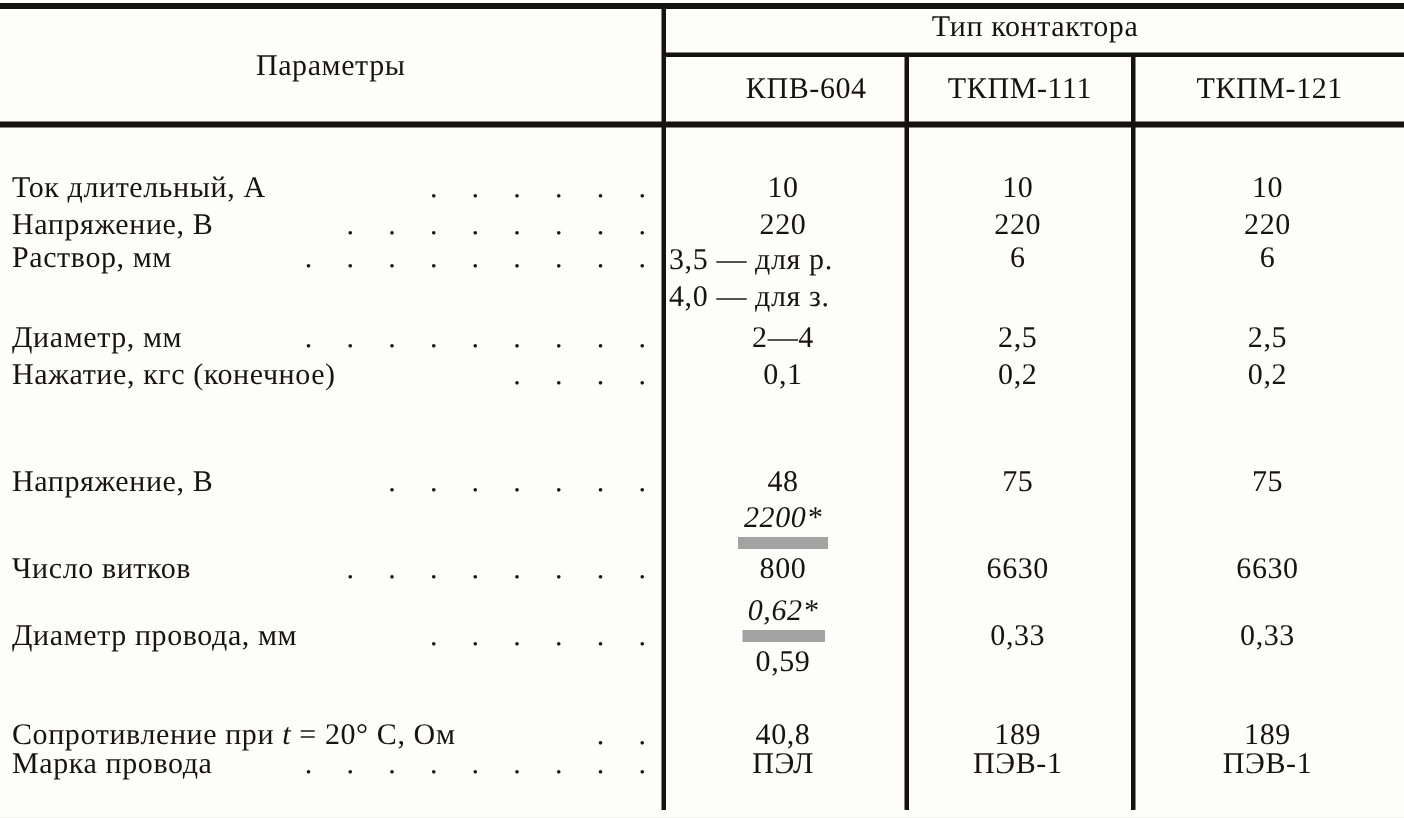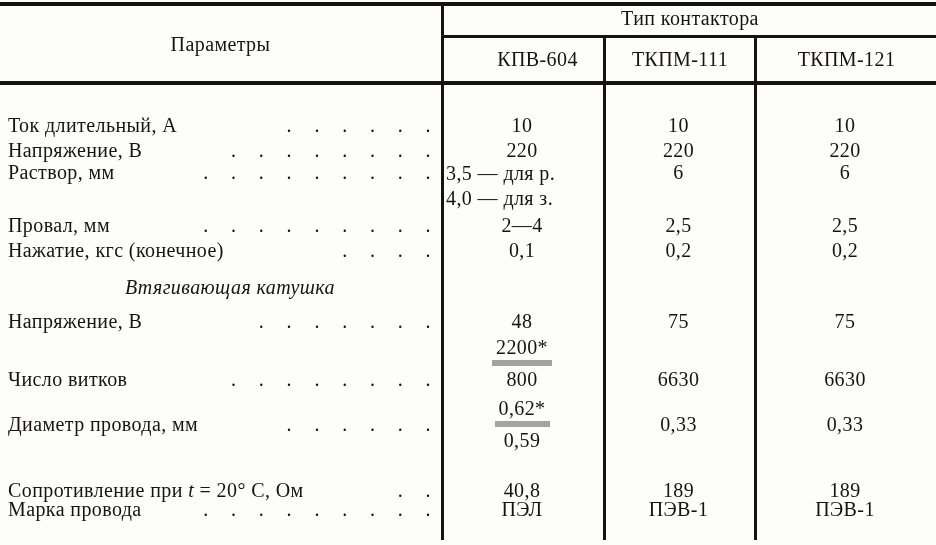--- a/index.html
+++ b/index.html
@@ -36,21 +36,21 @@
   .lt{flex:none;}
   .dots{flex:1;text-align:right;word-spacing:17px;overflow:hidden;padding-left:12px;}
   .c{box-sizing:border-box;text-align:center;}
   .c1{width:162px;}
   .c2{width:151px;}
   .c3{width:182px;}
   .c.leftcell{text-align:left;padding-left:5px;line-height:25px;}
   .section-heading{position:absolute;left:0;top:276px;width:460px;text-align:center;
        font-style:italic;}
   .frac{display:inline-block;text-align:center;line-height:24px;vertical-align:middle;}
-  .frac .fn{display:block;border-bottom:6px solid #a3a3a3;padding:0 4px 1px 4px;}
+  .frac .fn{display:block;border-bottom:8px solid #a3a3a3;padding:0 4px 1px 4px;font-style:italic;}
   .frac .fd{display:block;padding-top:1px;}
   .it{font-style:italic;}
 </style>
 </head>
 <body>
 
 <div id="page">
 
   <div class="hline top"></div>
   <div class="hline group"></div>
@@ -93,39 +93,38 @@
     <div class="c c1 leftcell">
       <div>3,5 — для р.</div>
       <div>4,0 — для з.</div>
     </div>
     <div class="c c2">6</div>
     <div class="c c3">6</div>
   </div>
 
   <div class="row" style="top:212px;height:26px;">
     <div class="lab">
-      <span class="lt">Провал, мм</span>
+      <span class="lt">Диаметр, мм</span>
       <span class="dots">. . . . . . . . .</span>
     </div>
     <div class="c c1">2—4</div>
     <div class="c c2">2,5</div>
     <div class="c c3">2,5</div>
   </div>
 
   <div class="row" style="top:237px;height:26px;">
     <div class="lab">
       <span class="lt">Нажатие, кгс (конечное)</span>
       <span class="dots">. . . .</span>
     </div>
     <div class="c c1">0,1</div>
     <div class="c c2">0,2</div>
     <div class="c c3">0,2</div>
   </div>
 
-  <div class="section-heading">Втягивающая катушка</div>
 
   <div class="row" style="top:307px;height:28px;">
     <div class="lab">
       <span class="lt">Напряжение, В</span>
       <span class="dots">. . . . . . .</span>
     </div>
     <div class="c c1">48</div>
     <div class="c c2">75</div>
     <div class="c c3">75</div>
   </div>

